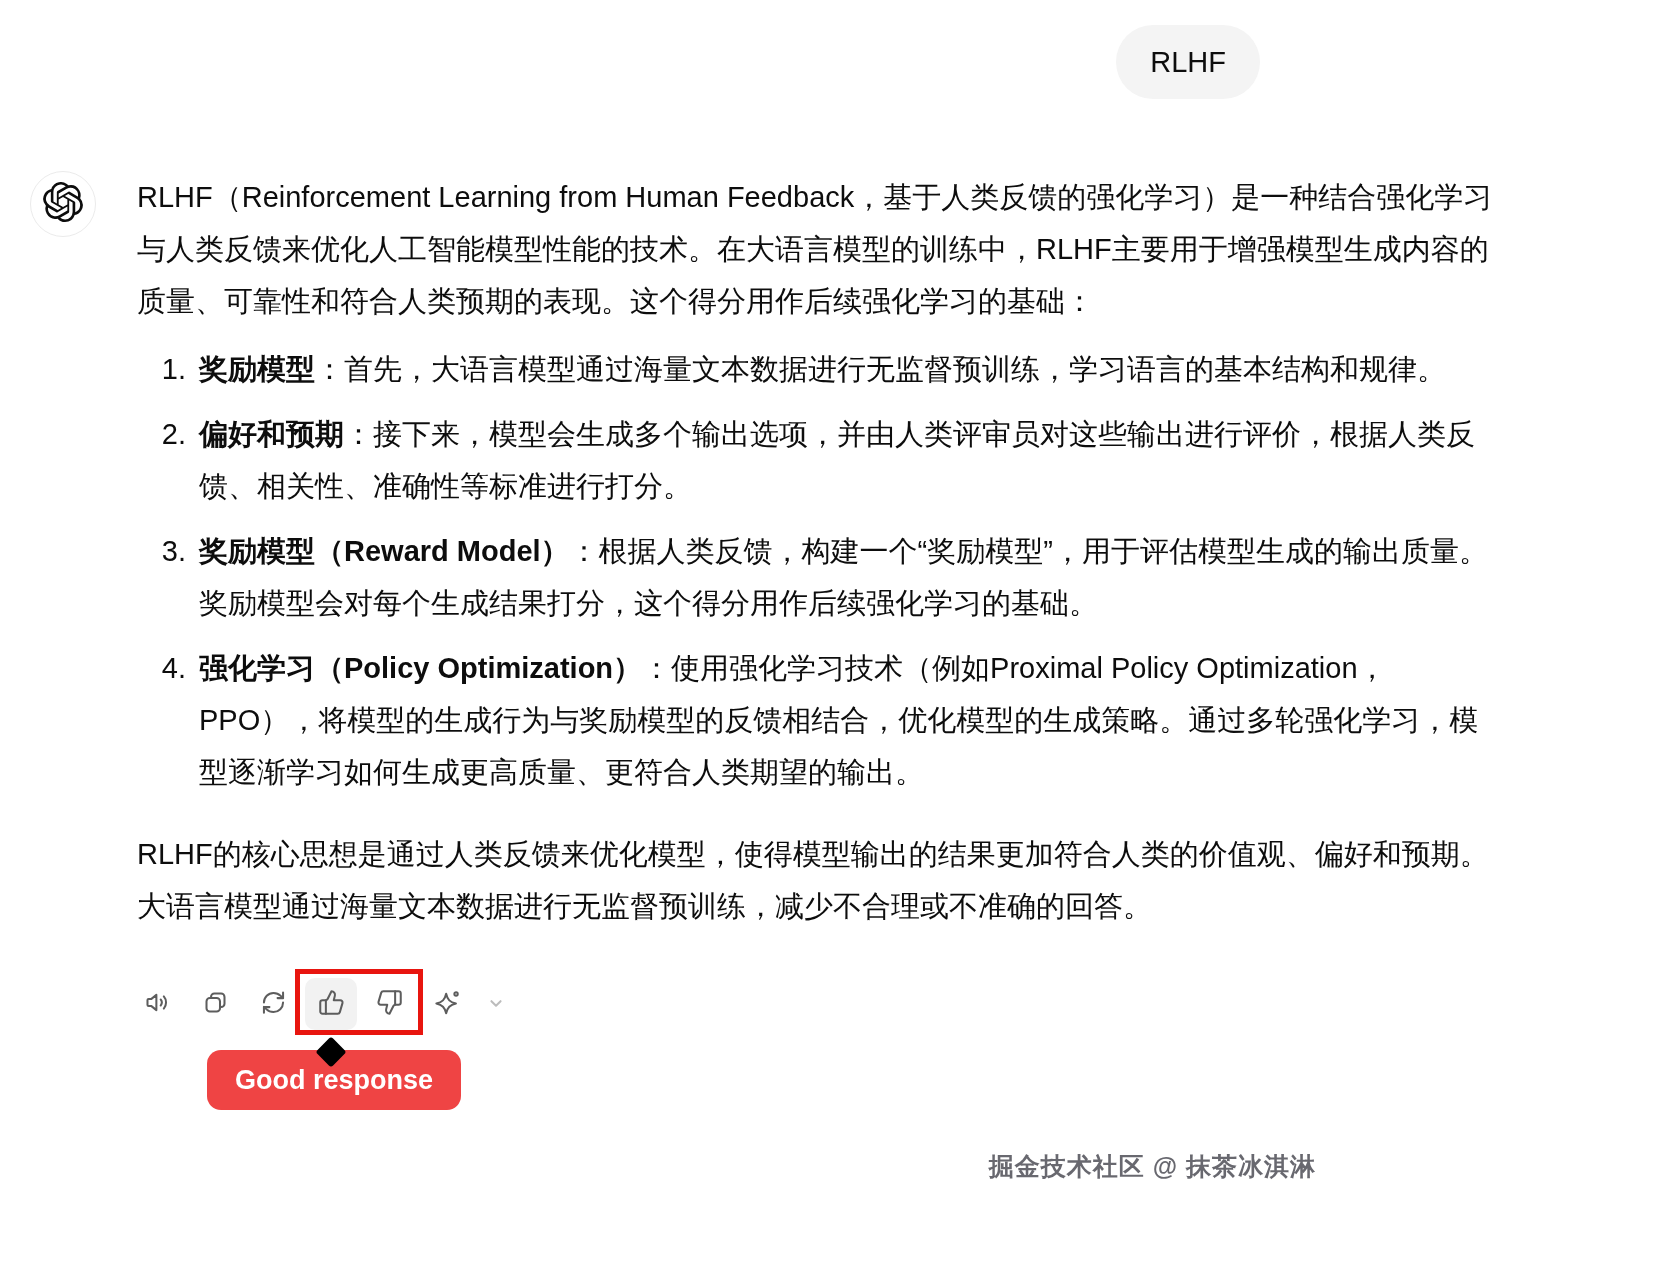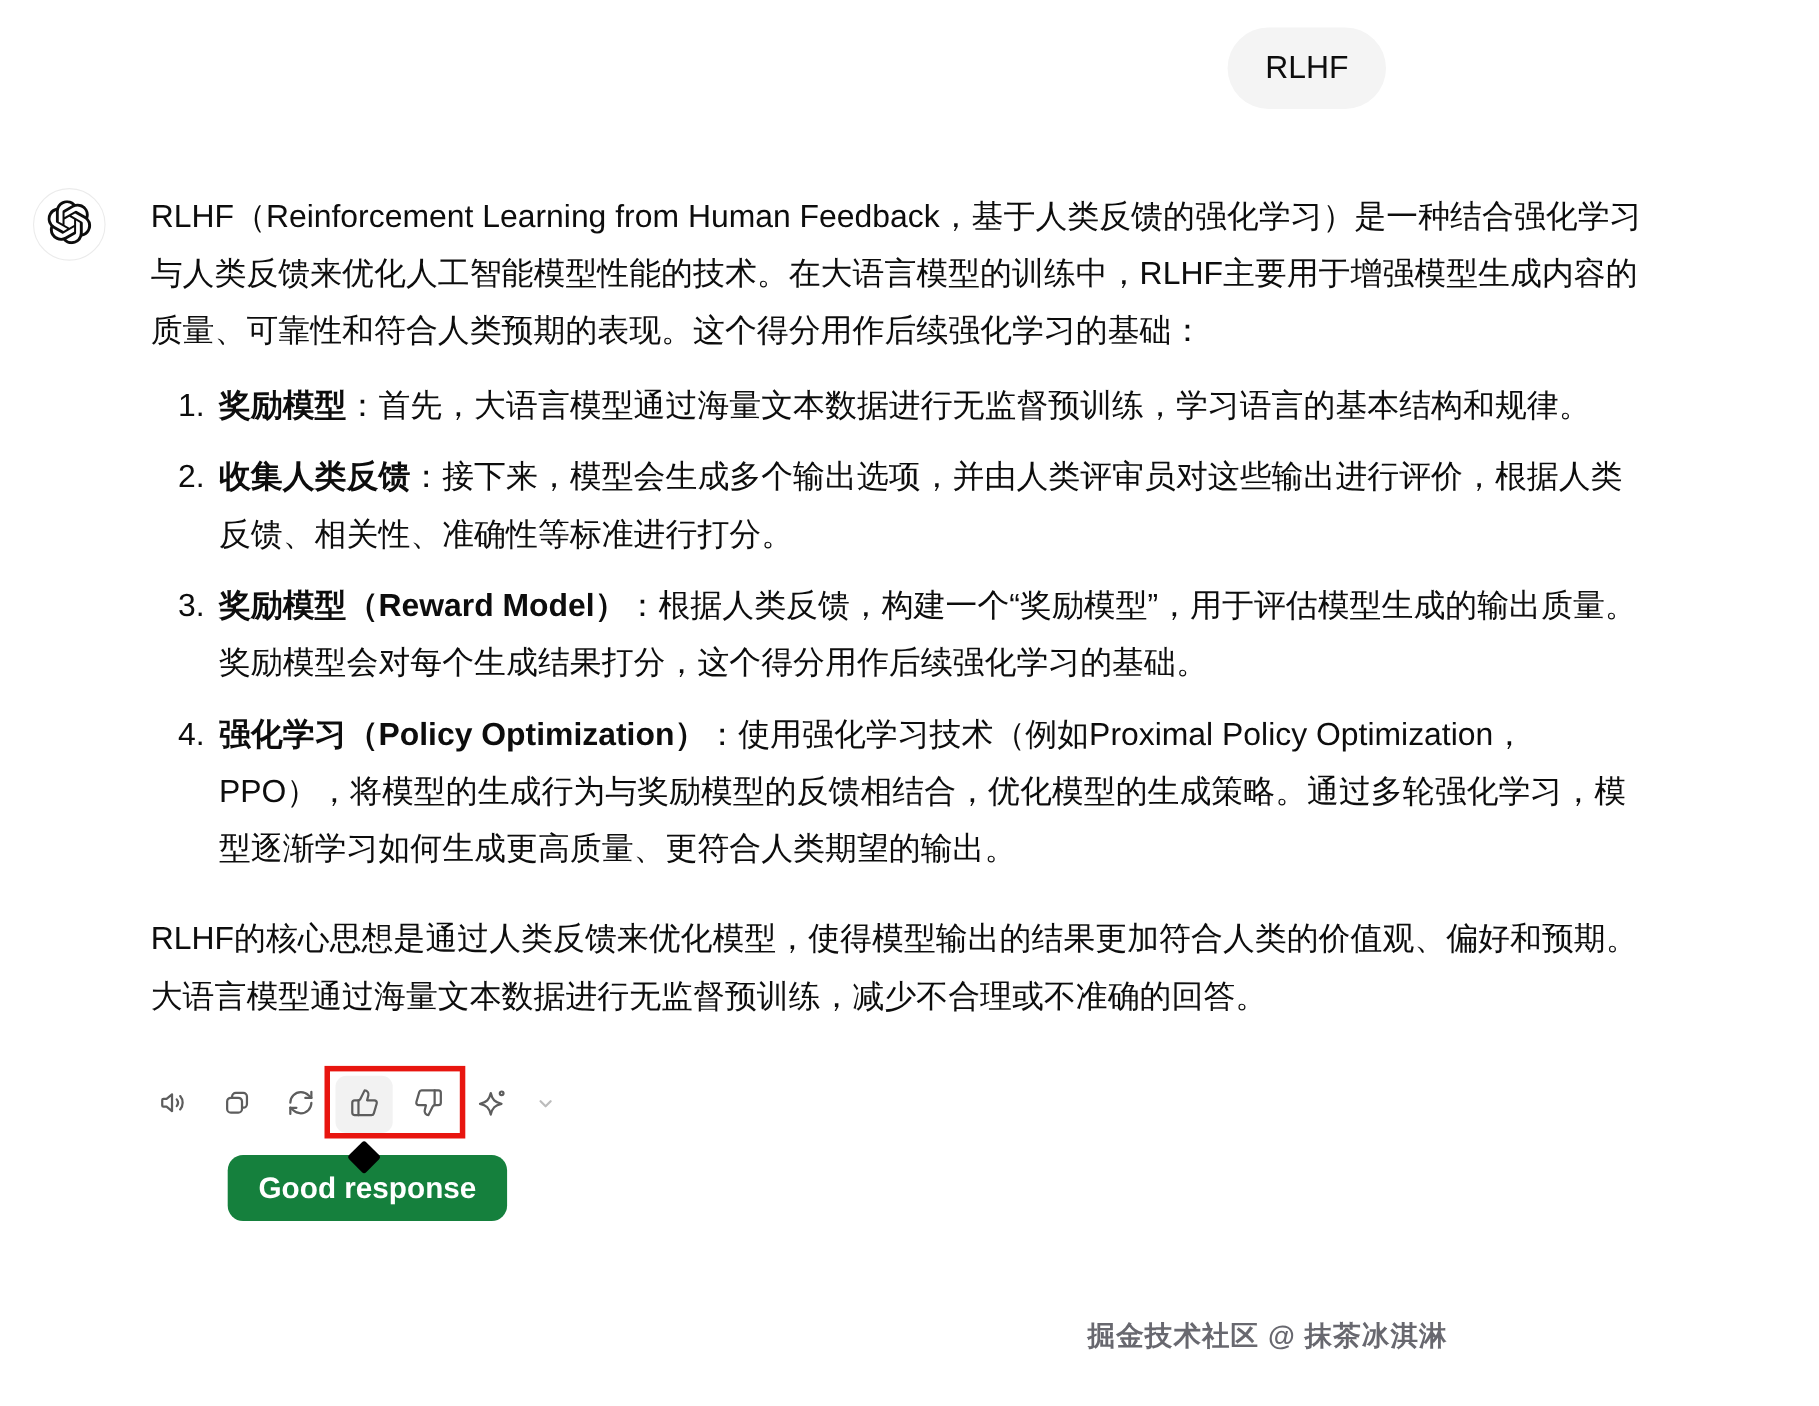--- a/index.html
+++ b/index.html
@@ -49,32 +49,32 @@
 
   
   .red-box {
     position: absolute; left: 164px; top: -7px; width: 128px; height: 66px;
     border: 5px solid #e8150f; pointer-events: none;
   }
 
   
   .tooltip {
     position: absolute; left: 76px; top: 74px;
-    background: #15803d; color: #ffffff; border-radius: 14px;
+    background: #ef4444; color: #ffffff; border-radius: 14px;
     padding: 15px 28px; font-size: 27px; font-weight: 600; line-height: 30px; white-space: nowrap;
   }
   .tooltip::before {
     content: ""; position: absolute; top: -9px; left: 113px;
     width: 22px; height: 22px; background: #000000; transform: rotate(45deg); border-radius: 3px;
   }
 
   
   .watermark {
     position: absolute; right: 110px; top: 1150px;
-    font-size: 25px; font-weight: 600; color: rgba(62,62,70,0.78); letter-spacing: 1px; margin-top: 48px;
+    font-size: 25px; font-weight: 600; color: rgba(62,62,70,0.78); letter-spacing: 1px;
   }
 </style>
 </head>
 <body>
 
 <div class="page">
 
   <div class="user-row">
     <div class="user-bubble">RLHF</div>
   </div>
@@ -86,21 +86,21 @@
           <path d="M22.2819 9.8211a5.9847 5.9847 0 0 0-.5157-4.9108 6.0462 6.0462 0 0 0-6.5098-2.9A6.0651 6.0651 0 0 0 4.9807 4.1818a5.9847 5.9847 0 0 0-3.9977 2.9 6.0462 6.0462 0 0 0 .7427 7.0966 5.98 5.98 0 0 0 .511 4.9107 6.051 6.051 0 0 0 6.5146 2.9001A5.9847 5.9847 0 0 0 13.2599 24a6.0557 6.0557 0 0 0 5.7718-4.2058 5.9894 5.9894 0 0 0 3.9977-2.9001 6.0557 6.0557 0 0 0-.7475-7.073zm-9.022 12.6081a4.4755 4.4755 0 0 1-2.8764-1.0408l.1419-.0804 4.7783-2.7582a.7948.7948 0 0 0 .3927-.6813v-6.7369l2.02 1.1686a.071.071 0 0 1 .038.052v5.5826a4.504 4.504 0 0 1-4.4945 4.4944zm-9.6607-4.1254a4.4708 4.4708 0 0 1-.5346-3.0137l.142.0852 4.783 2.7582a.7712.7712 0 0 0 .7806 0l5.8428-3.3685v2.3324a.0804.0804 0 0 1-.0332.0615L9.74 19.9502a4.4992 4.4992 0 0 1-6.1408-1.6464zM2.3408 7.8956a4.485 4.485 0 0 1 2.3655-1.9728V11.6a.7664.7664 0 0 0 .3879.6765l5.8144 3.3543-2.0201 1.1685a.0757.0757 0 0 1-.071 0l-4.8303-2.7865A4.504 4.504 0 0 1 2.3408 7.8956zm16.5963 3.8558L13.1038 8.364 15.1192 7.2a.0757.0757 0 0 1 .071 0l4.8303 2.7913a4.4944 4.4944 0 0 1-.6765 8.1042v-5.6772a.79.79 0 0 0-.407-.667zm2.0107-3.0231l-.142-.0852-4.7735-2.7818a.7759.7759 0 0 0-.7854 0L9.409 9.2297V6.8974a.0662.0662 0 0 1 .0284-.0615l4.8303-2.7866a4.4992 4.4992 0 0 1 6.6802 4.66zM8.3065 12.863l-2.02-1.1638a.0804.0804 0 0 1-.038-.0567V6.0742a4.4992 4.4992 0 0 1 7.3757-3.4537l-.142.0805L8.704 5.459a.7948.7948 0 0 0-.3927.6813zm1.0976-2.3654l2.602-1.4998 2.6069 1.4998v2.9994l-2.5974 1.4997-2.6067-1.4997z"></path>
         </svg>
       </span>
     </div>
 
     <div class="message-content">
       <p class="intro">RLHF（Reinforcement Learning from Human Feedback，基于人类反馈的强化学习）是一种结合强化学习与人类反馈来优化人工智能模型性能的技术。在大语言模型的训练中，RLHF主要用于增强模型生成内容的质量、可靠性和符合人类预期的表现。这个得分用作后续强化学习的基础：</p>
 
       <ol class="steps">
         <li><span class="term">奖励模型</span><span>：首先，大语言模型通过海量文本数据进行无监督预训练，学习语言的基本结构和规律。</span></li>
-        <li><span class="term">收集人类反馈</span><span>：接下来，模型会生成多个输出选项，并由人类评审员对这些输出进行评价，根据人类反馈、相关性、准确性等标准进行打分。</span></li>
+        <li><span class="term">偏好和预期</span><span>：接下来，模型会生成多个输出选项，并由人类评审员对这些输出进行评价，根据人类反馈、相关性、准确性等标准进行打分。</span></li>
         <li><span class="term">奖励模型（Reward Model）</span><span>：根据人类反馈，构建一个“奖励模型”，用于评估模型生成的输出质量。奖励模型会对每个生成结果打分，这个得分用作后续强化学习的基础。</span></li>
         <li><span class="term">强化学习（Policy Optimization）</span><span>：使用强化学习技术（例如Proximal Policy Optimization，PPO），将模型的生成行为与奖励模型的反馈相结合，优化模型的生成策略。通过多轮强化学习，模型逐渐学习如何生成更高质量、更符合人类期望的输出。</span></li>
       </ol>
 
       <p class="conclusion">RLHF的核心思想是通过人类反馈来优化模型，使得模型输出的结果更加符合人类的价值观、偏好和预期。大语言模型通过海量文本数据进行无监督预训练，减少不合理或不准确的回答。</p>
 
       <div class="action-bar">
 
         <button class="icon-btn">
           <span>

